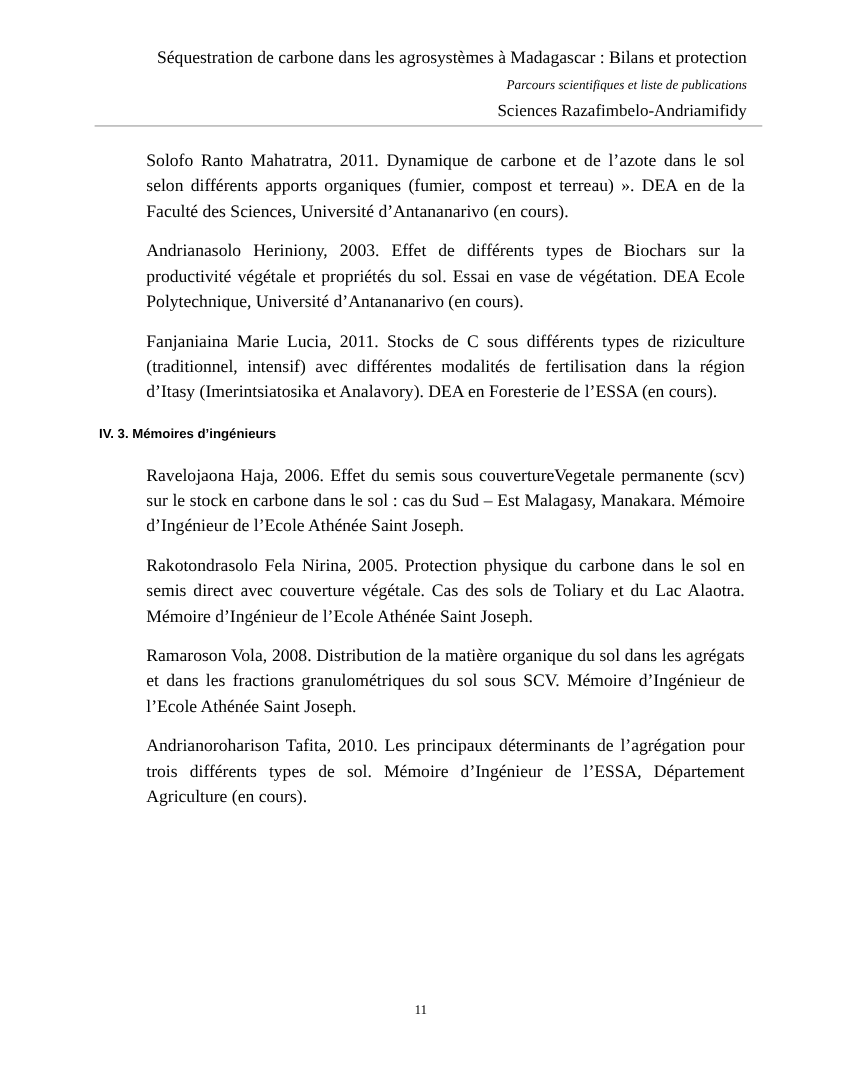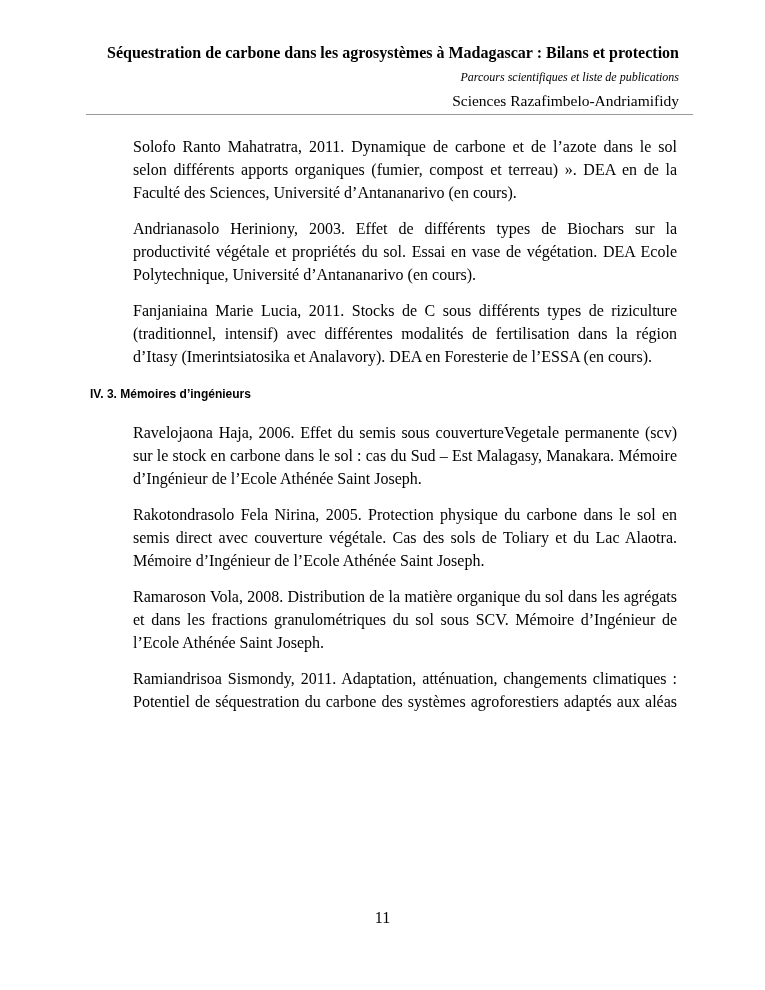--- a/index.html
+++ b/index.html
@@ -17,21 +17,21 @@
     overflow: hidden;
     box-sizing: border-box;
   }
   .doc-header {
     margin: 0 72px 0 86px;
     padding: 41px 14px 1px 0;
     border-bottom: 1.5px solid #999999;
     text-align: right;
   }
   .doc-title {
-    font-weight: bold;
+    font-weight: normal;
     font-size: 16px;
     line-height: 24px;
   }
   .doc-subtitle {
     font-style: italic;
     font-size: 12px;
     line-height: 24px;
   }
   .doc-author {
     font-size: 15.5px;
@@ -58,21 +58,21 @@
     margin: 16px 0 17px 0;
   }
   .page-footer {
     position: absolute;
     left: 0;
     right: 0;
     top: 905px;
     text-align: center;
   }
   .page-number {
-    font-size: 16px;
+    font-size: 12px;
     line-height: 26px;
   }
 </style>
 </head>
 <body>
 
 <div class="page">
 
   <header class="doc-header">
     <div class="doc-title">Séquestration de carbone dans les agrosystèmes à Madagascar : Bilans et protection</div>
@@ -83,20 +83,20 @@
   <main class="doc-body">
     <p class="para">Solofo Ranto Mahatratra, 2011. Dynamique de carbone et de l’azote dans le sol selon différents apports organiques (fumier, compost et terreau) ». DEA en de la Faculté des Sciences, Université d’Antananarivo (en cours).</p>
     <p class="para">Andrianasolo Heriniony, 2003. Effet de différents types de Biochars sur la productivité végétale et propriétés du sol. Essai en vase de végétation. DEA Ecole Polytechnique, Université d’Antananarivo (en cours).</p>
     <p class="para">Fanjaniaina Marie Lucia, 2011. Stocks de C sous différents types de riziculture (traditionnel, intensif) avec différentes modalités de fertilisation dans la région d’Itasy (Imerintsiatosika et Analavory). DEA en Foresterie de l’ESSA (en cours).</p>
 
     <h2 class="section-heading">IV. 3. Mémoires d’ingénieurs</h2>
 
     <p class="para">Ravelojaona Haja, 2006. Effet du semis sous couvertureVegetale permanente (scv) sur le stock en carbone dans le sol : cas du Sud – Est Malagasy, Manakara. Mémoire d’Ingénieur de l’Ecole Athénée Saint Joseph.</p>
     <p class="para">Rakotondrasolo Fela Nirina, 2005. Protection physique du carbone dans le sol en semis direct avec couverture végétale. Cas des sols de Toliary et du Lac Alaotra. Mémoire d’Ingénieur de l’Ecole Athénée Saint Joseph.</p>
     <p class="para">Ramaroson Vola, 2008. Distribution de la matière organique du sol dans les agrégats et dans les fractions granulométriques du sol sous SCV. Mémoire d’Ingénieur de l’Ecole Athénée Saint Joseph.</p>
-    <p class="para justify-last">Ramiandrisoa Sismondy, 2011. Adaptation, atténuation, changements climatiques : Potentiel de séquestration du carbone des systèmes agroforestiers adaptés aux aléas</p>
+    <p class="para">Andrianoroharison Tafita, 2010. Les principaux déterminants de l’agrégation pour trois différents types de sol. Mémoire d’Ingénieur de l’ESSA, Département Agriculture (en cours).</p>
   </main>
 
   <footer class="page-footer">
     <div class="page-number">11</div>
   </footer>
 
 </div>
 
 </body></html>

